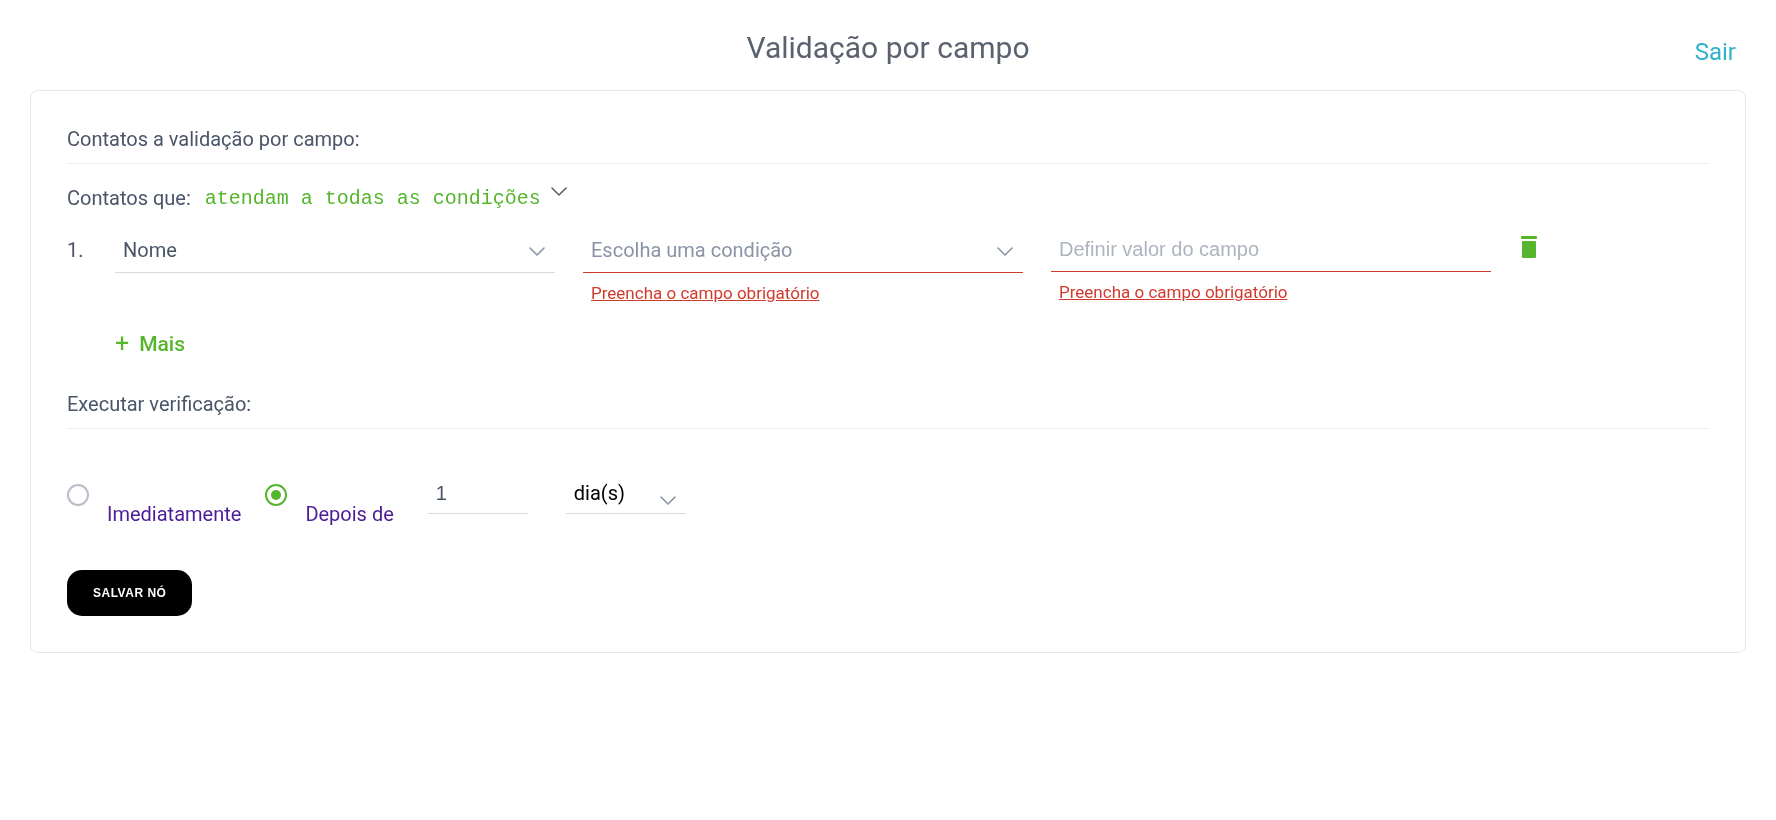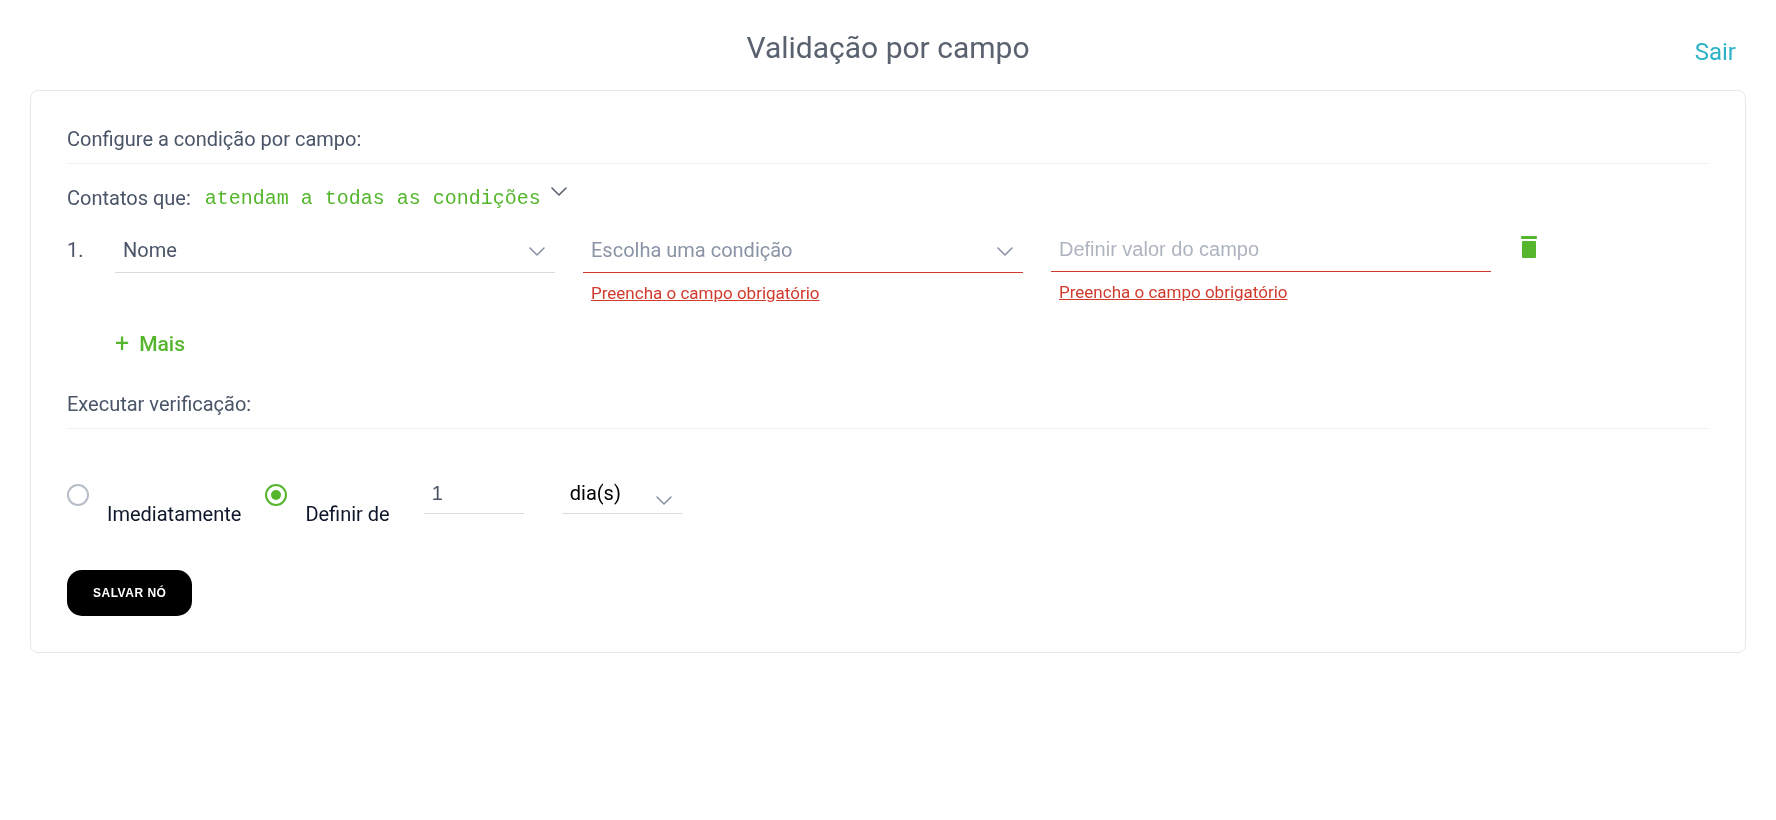--- a/index.html
+++ b/index.html
@@ -152,21 +152,21 @@
     cursor: pointer;
     flex-shrink: 0;
   }
   .radio.checked { border-color: #55b62d; }
   .radio-dot {
     width: 10px;
     height: 10px;
     border-radius: 50%;
     background: #55b62d;
   }
-  .radio-label { color: #0f172a; margin-right: 6px; margin-top: 39px; }
+  .radio-label { color: #4c1d95; margin-right: 6px; margin-top: 39px; }
   .num-input {
     width: 100px;
     border: none;
     border-bottom: 1px solid #d8dbe0;
     font-size: 20px;
     padding: 6px 8px 8px 8px;
     background: transparent;
     color: #4a5568;
     outline: none;
     margin-left: 10px;
@@ -201,21 +201,21 @@
 </head>
 <body>
 
 <div class="header">
   <h1 class="page-title">Validação por campo</h1>
   <a class="exit-link">Sair</a>
 </div>
 
 <div class="card">
 
-  <div class="section-label">Configure a condição por campo:</div>
+  <div class="section-label">Contatos a validação por campo:</div>
   <hr class="hr">
 
   <div class="contacts-row">
     <span class="contacts-label">Contatos que:</span>
     <span class="match-dropdown">
       <span>atendam a todas as condições</span>
       <span class="chevron-down">
         <svg width="16" height="10" viewBox="0 0 16 10">
             <path d="M1 1 L8 8 L15 1" stroke="#5a6270" stroke-width="1.6" fill="none" stroke-linecap="round" stroke-linejoin="round"></path>
           </svg>
@@ -268,21 +268,21 @@
   <div class="section-label">Executar verificação:</div>
   <hr class="hr">
 
   <div class="exec-row">
     <span class="radio"></span>
     <span class="radio-label">Imediatamente</span>
 
     <span class="radio checked">
       <span class="radio-dot"></span>
     </span>
-    <span class="radio-label">Definir de</span>
+    <span class="radio-label">Depois de</span>
 
     <input class="num-input" type="text" value="1" style="">
 
     <div class="unit-wrap">
       <div class="unit-field">dia(s)</div>
       <span class="select-caret">
         <svg width="16" height="10" viewBox="0 0 16 10">
             <path d="M1 1 L8 8 L15 1" stroke="#8a94a6" stroke-width="1.6" fill="none" stroke-linecap="round" stroke-linejoin="round"></path>
           </svg>
       </span>

